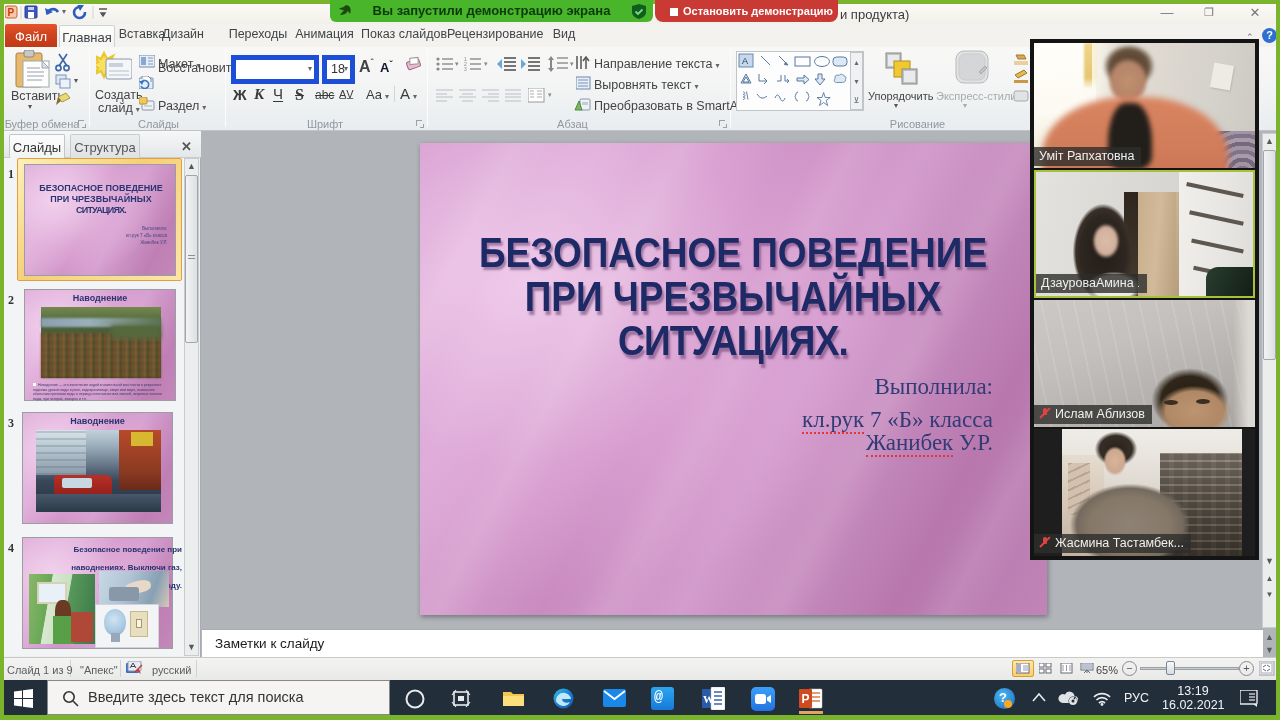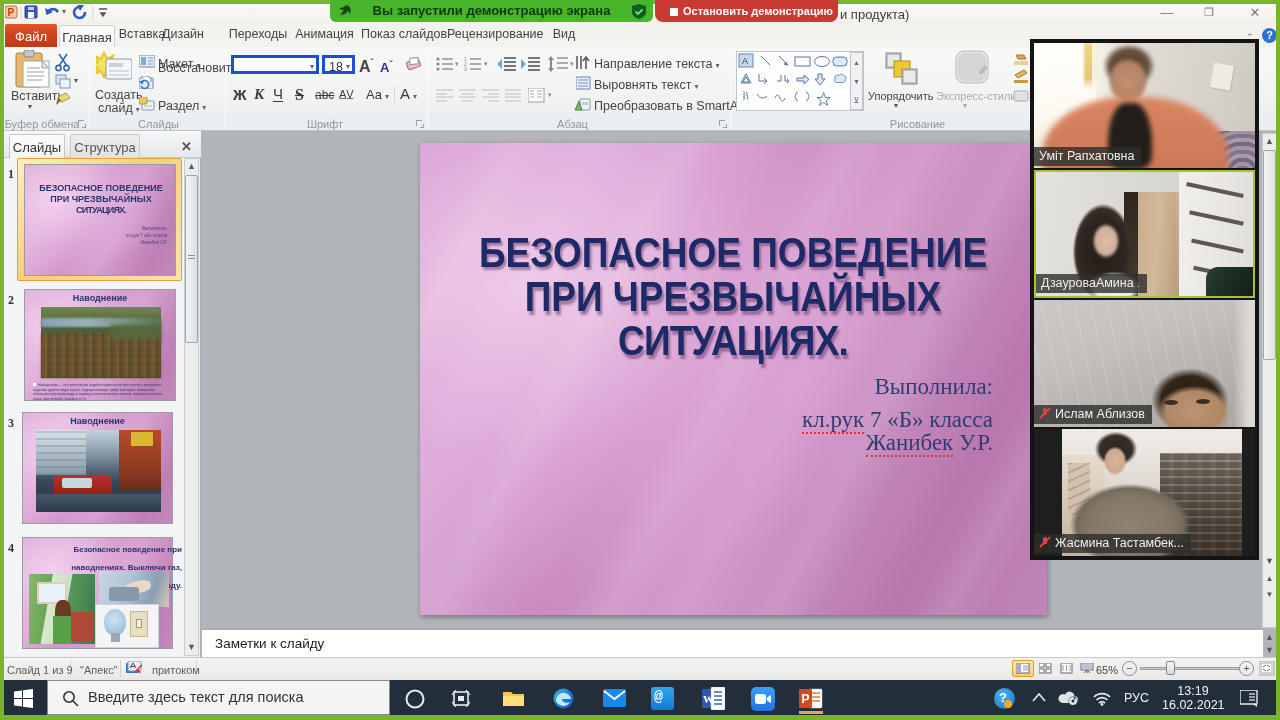--- a/index.html
+++ b/index.html
@@ -14,21 +14,21 @@
 #filetab{left:5px;top:24px;width:52px;height:23px;background:linear-gradient(#e3552b,#cf431f 45%,#c03a18);border-radius:2px 2px 0 0;color:#fff;font-size:13px;text-align:center;padding-top:5px}
 #hometab{left:59px;top:25px;width:56px;height:22px;background:linear-gradient(#fdfdfc,#f4f4f2);border:1px solid #cdd2d6;border-bottom:none;border-radius:2px 2px 0 0;font-size:13px;color:#3e4246;text-align:center;padding-top:4px}
 #ribbon{left:4px;top:47px;width:1272px;height:84px;background:linear-gradient(#f8f8f6 0%,#f3f4f4 45%,#e9edf0 100%);border-bottom:1px solid #bfc4c8}
 .gsep{position:absolute;top:49px;width:1px;height:78px;background:#d8dbdd;border-right:1px solid #fdfdfd}
 .glabel{position:absolute;top:118px;height:12px;font-size:11px;color:#90979d;text-align:center}
 .dlg{position:absolute;width:6px;height:6px;border-left:1px solid #9aa0a5;border-top:1px solid #9aa0a5}
 .dlg:after{content:"";position:absolute;right:-2px;bottom:-2px;width:3px;height:3px;border-right:1.5px solid #9aa0a5;border-bottom:1.5px solid #9aa0a5}
 .rtxt{position:absolute;font-size:12.5px;color:#444;white-space:nowrap}
 .rtxtg{position:absolute;font-size:12.5px;color:#a7abaf;white-space:nowrap}
 .drop:after{content:"▾";font-size:8px;color:#666;margin-left:3px}
-.combo{position:absolute;background:#fff;border:3px solid #1d4ed8;height:19px}
+.combo{position:absolute;background:#fff;border:5px solid #1d4ed8;height:29px}
 .combo:after{content:"▾";position:absolute;right:2px;top:4px;font-size:8px;color:#666}
 .fbtn{position:absolute;font-size:14px;color:#333;text-align:left}
 .alignbtn{position:absolute;width:17px;height:13px;display:flex;flex-direction:column;justify-content:space-between}
 .alignbtn i{display:block;height:2px;background:#d6d9db}
 
 #sharebar{left:330px;top:0px;width:323px;height:22px;background:#49b52b;border-radius:0 0 6px 6px;color:#0c3a0c;font-size:13px;font-weight:bold;text-align:center;padding-top:3px;z-index:95}
 #stopbtn{left:655px;top:0px;width:183px;height:22px;background:#c93a35;border-radius:0 0 8px 8px;color:#fff;font-size:11px;font-weight:bold;text-align:left;padding-top:5px;white-space:nowrap;z-index:95}
 
 #mainarea{left:4px;top:131px;width:1272px;height:526px;background:#b1b5b9}
 #leftpanel{left:4px;top:131px;width:197px;height:526px;background:#edeff0;border-right:1px solid #a8acb0}
@@ -179,21 +179,21 @@
 <svg class="a" style="left:139px;top:97px" width="16" height="14">
     <rect x="3" y="4" width="12" height="9" rx="1" fill="#eef2f6" stroke="#8898a8"></rect>
     <rect x="0" y="0" width="8" height="7" rx="1" fill="#f0c860" stroke="#b89030"></rect>
     <line x1="5" y1="9" x2="13" y2="9" stroke="#a8b4c0"></line>
   </svg>
 <div class="rtxt drop" style="left:158px;top:99px">Раздел</div>
 
 <div class="combo" style="left:231px;top:55px;width:88px"></div>
 <div class="combo" style="left:322px;top:55px;width:33px;font-size:12.5px;color:#333;padding:2px 0 0 4px">18</div>
 <div class="fbtn" style="left:359px;top:57px;font-size:16px;font-weight:bold;color:#444">А<span style="font-size:9px;vertical-align:7px">ˆ</span></div>
-<div class="fbtn" style="left:380px;top:59px;font-size:13px;font-weight:bold;color:#4c1d95">А<span style="font-size:9px;vertical-align:5px">ˇ</span></div>
+<div class="fbtn" style="left:380px;top:59px;font-size:13px;font-weight:bold;color:#0f172a">А<span style="font-size:9px;vertical-align:5px">ˇ</span></div>
 <svg class="a" style="left:405px;top:54px" width="19" height="17">
     <rect x="2" y="6" width="13" height="8" rx="2" fill="#f0b8d0" stroke="#9a6a88" transform="rotate(-20 9 10)"></rect>
     <path d="M6 3 l8 2 -2 6 -8 -2 z" fill="#fff" stroke="#999" transform="rotate(-20 9 7)"></path>
   </svg>
 <div class="fbtn" style="left:233px;top:86px;font-weight:bold;font-size:15px;color:#3a3a3a">Ж</div>
 <div class="fbtn" style="left:254px;top:86px;font-style:italic;font-family:'Liberation Serif';font-size:15px;font-weight:bold;color:#3a3a3a">К</div>
 <div class="fbtn" style="left:273px;top:86px;font-size:15px;color:#3a3a3a;border-bottom:1.5px solid #3a3a3a;line-height:15px">Ч</div>
 <div class="fbtn" style="left:295px;top:86px;font-family:'Liberation Serif';font-size:16px;font-weight:bold;color:#3a3a3a;text-decoration:line-through">S</div>
 <div class="fbtn" style="left:315px;top:88px;font-size:12px;color:#3a3a3a;text-decoration:line-through">abc</div>
 <div class="fbtn" style="left:339px;top:88px;font-size:11px;color:#3a3a3a">A̲V̲</div>
@@ -467,21 +467,21 @@
 <div class="ssep" style="left:70px"></div>
 <div class="a" style="left:80px;top:664px;font-size:11px;color:#5a5e62;z-index:5">"Апекс"</div>
 <div class="ssep" style="left:120px"></div>
 <svg class="a" style="left:126px;top:661px;z-index:5" width="18" height="15">
     <rect x="0" y="2" width="13" height="10" rx="1" fill="#3a70c0"></rect>
     <rect x="2" y="0" width="13" height="10" rx="1" fill="#e8ecf2" stroke="#8898b0"></rect>
     <path d="M4 7 l3 -5 3 5 M5 5.5 h4" stroke="#445" fill="none"></path>
     <path d="M10 9 l5 4 -2 -5 z" fill="#c83838"></path>
     <path d="M9 11 l7 -7" stroke="#c83838" stroke-width="1.5"></path>
   </svg>
-<div class="a" style="left:152px;top:664px;font-size:11px;color:#5a5e62;z-index:5">притоком</div>
+<div class="a" style="left:152px;top:664px;font-size:11px;color:#5a5e62;z-index:5">русский</div>
 <div class="ssep" style="left:196px"></div>
 
 <div class="a" style="left:1012px;top:660px;width:22px;height:17px;background:linear-gradient(#fde8a8,#f8cf70);border:1px solid #d8a030;border-radius:2px;z-index:5"></div>
 <svg class="a" style="left:1016px;top:663px;z-index:6" width="14" height="11">
     <rect x="0" y="0" width="13" height="10" fill="#fff" stroke="#667"></rect>
     <rect x="1" y="1" width="4" height="8" fill="#aac"></rect>
     <rect x="7" y="2" width="5" height="6" fill="#ccd"></rect>
   </svg>
 <svg class="a" style="left:1039px;top:663px;z-index:6" width="14" height="11">
     <g fill="#fff" stroke="#667">

